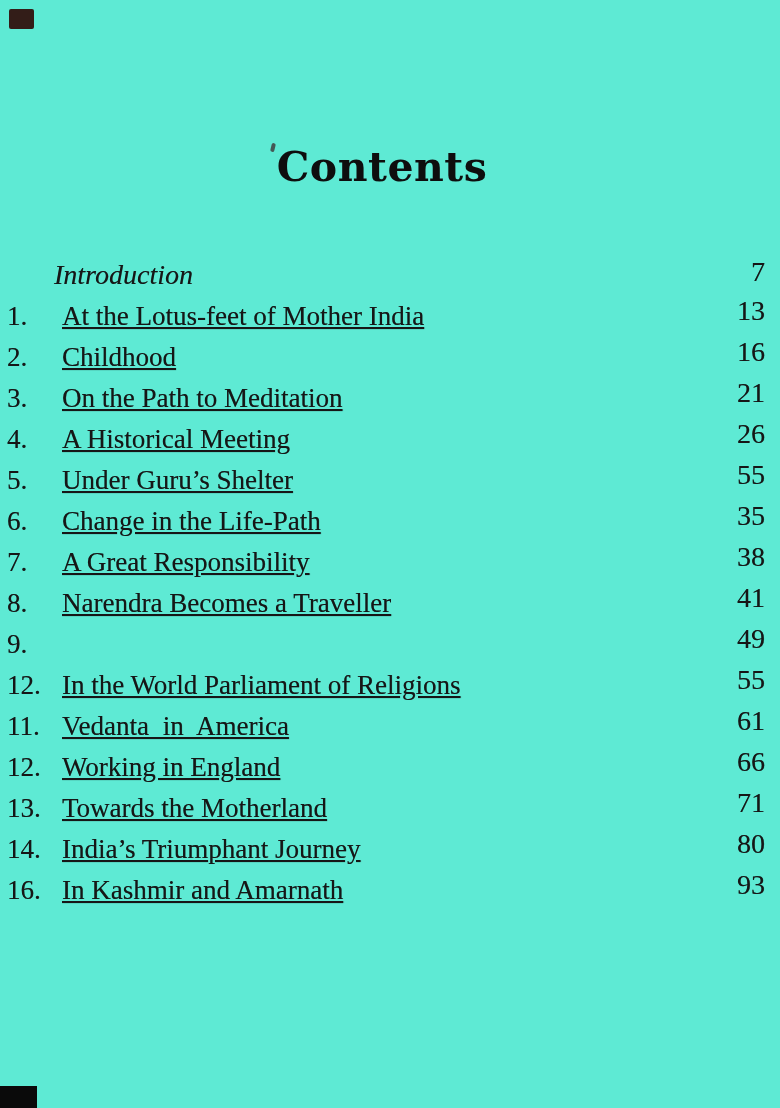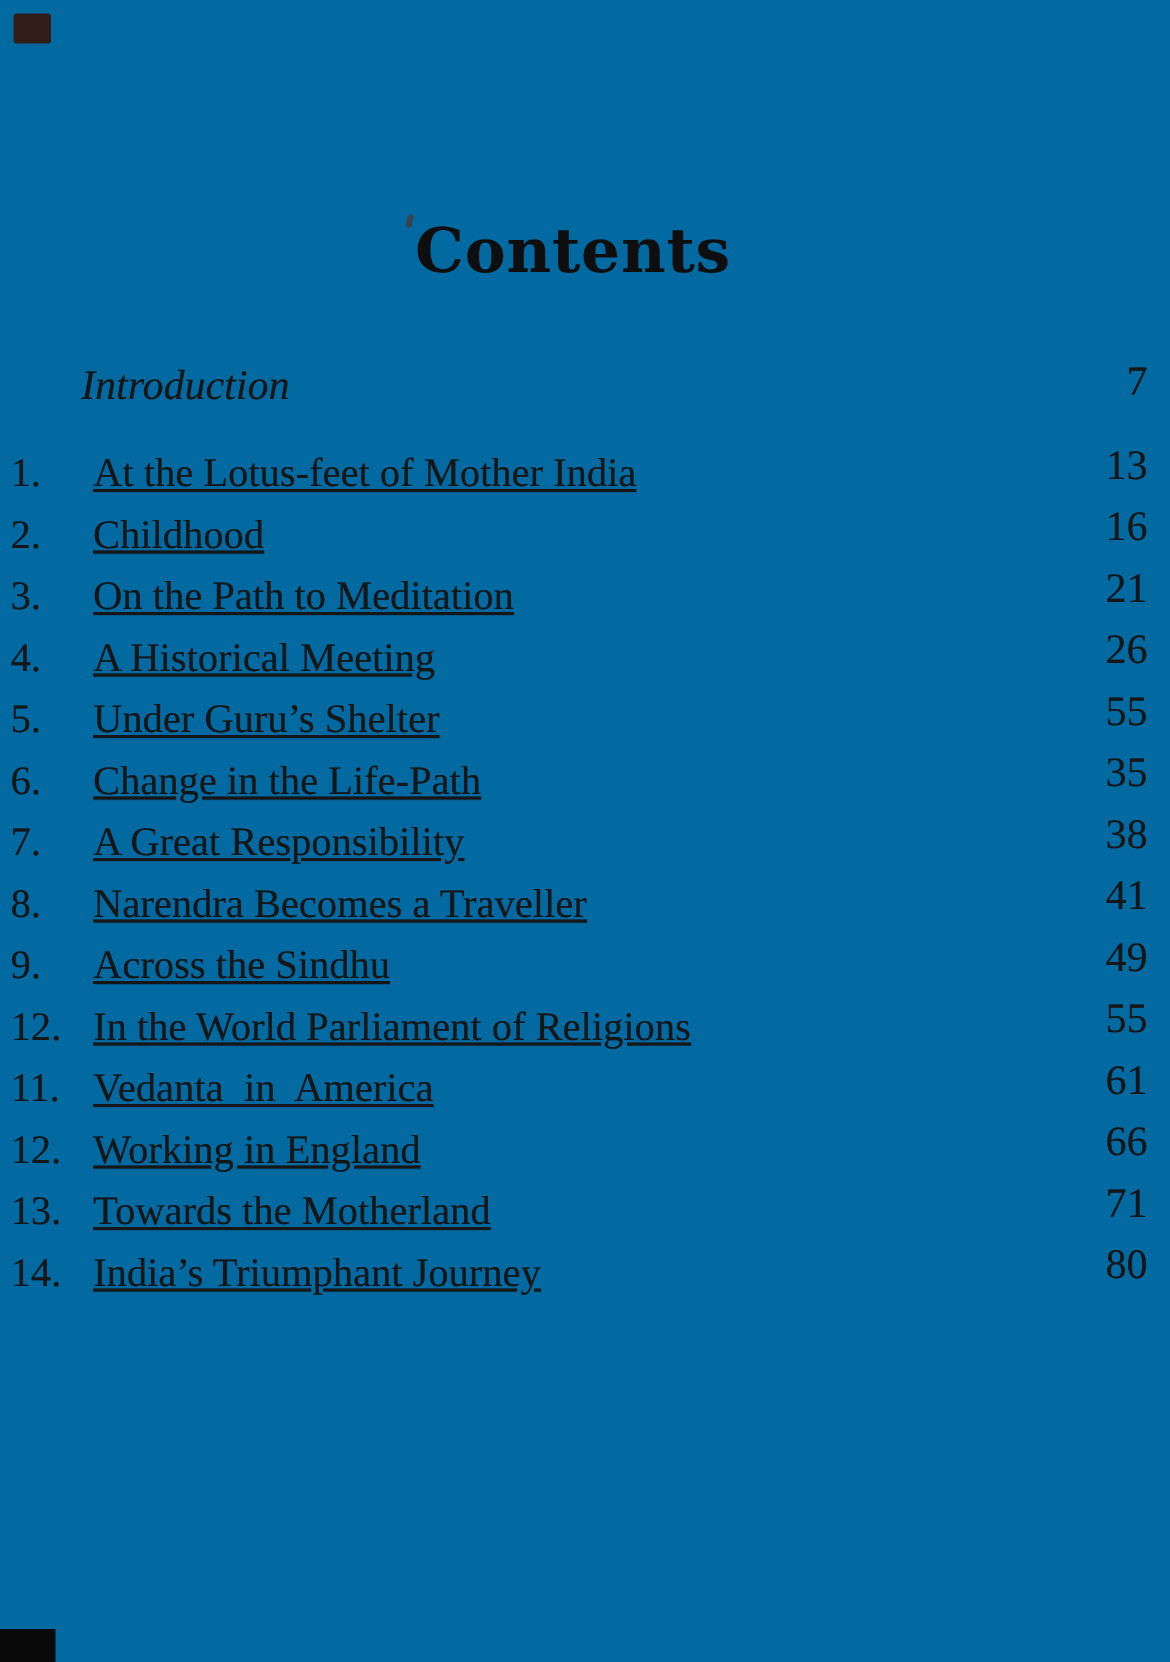--- a/index.html
+++ b/index.html
@@ -4,21 +4,21 @@
 <style>
   html, body {
     margin: 0;
     padding: 0;
     background: #e8e8e8;
   }
   .page {
     position: relative;
     width: 780px;
     height: 1108px;
-    background: #0369a1;
+    background: #5eead4;
     overflow: hidden;
     font-family: "Liberation Serif", serif;
     color: #161616;
   }
   
   .scan-mark { position: absolute; }
   .mark-top-left {
     left: 9px; top: 9px; width: 25px; height: 20px;
     background: #331d18; border-radius: 2px;
   }
@@ -48,21 +48,21 @@
   .intro-row {
     position: absolute;
     top: 241px; left: 54px; right: 15px;
     display: flex;
     justify-content: space-between;
     align-items: baseline;
     height: 34px; line-height: 34px;
     font-size: 28px;
     text-shadow: 0.2px 0.2px 0.4px rgba(0,0,0,0.45);
   }
-  .intro-label { font-style: italic; }
+  .intro-label { font-style: italic; margin-top: 17px; }
   
   .rows {
     position: absolute;
     top: 295px; left: 7px; right: 15px;
   }
   .row {
     display: flex;
     align-items: baseline;
     height: 41px;
     line-height: 41px;
@@ -147,21 +147,20 @@
   </div>
 
   <div class="row">
     <span class="num">8.</span>
     <span class="ctitle">Narendra Becomes a Traveller</span>
     <span class="pagenum">41</span>
   </div>
 
   <div class="row">
     <span class="num">9.</span>
-    <span class="ctitle">Across the Sindhu</span>
     <span class="pagenum">49</span>
   </div>
 
   <div class="row">
     <span class="num">12.</span>
     <span class="ctitle">In the World Parliament of Religions</span>
     <span class="pagenum">55</span>
   </div>
 
   <div class="row">
@@ -182,16 +181,21 @@
     <span class="pagenum">71</span>
   </div>
 
   <div class="row">
     <span class="num">14.</span>
     <span class="ctitle">India’s Triumphant Journey</span>
     <span class="pagenum">80</span>
   </div>
 
 
+  <div class="row">
+    <span class="num">16.</span>
+    <span class="ctitle">In Kashmir and Amarnath</span>
+    <span class="pagenum">93</span>
+  </div>
 </div>
 
   <div class="scan-mark mark-bottom-left"></div>
 </div>
 
 </body></html>

